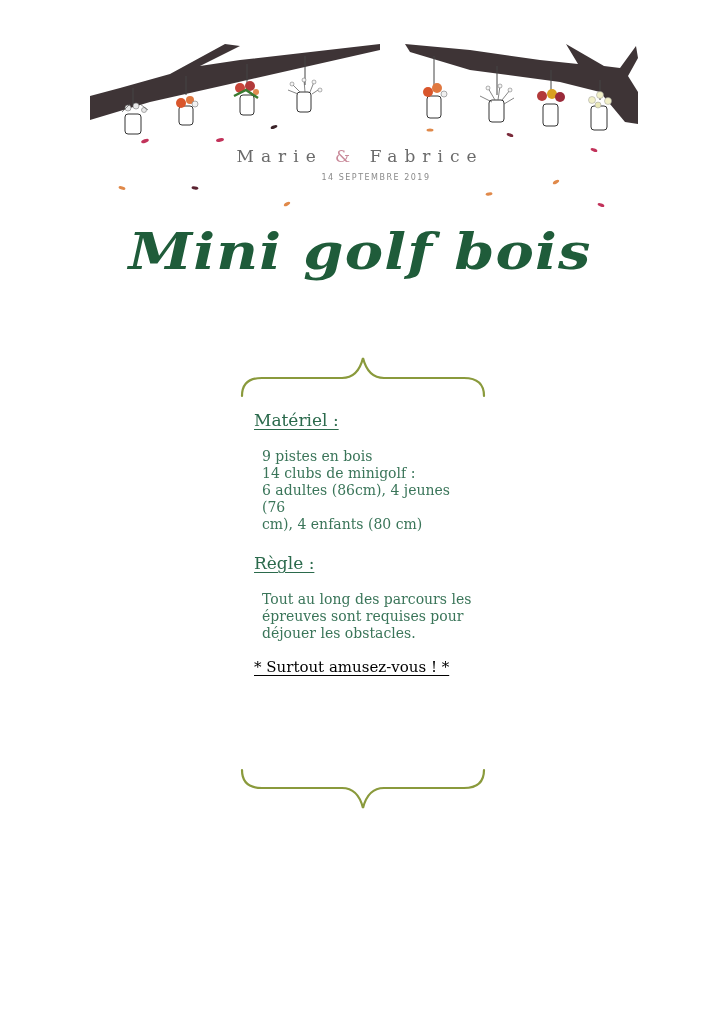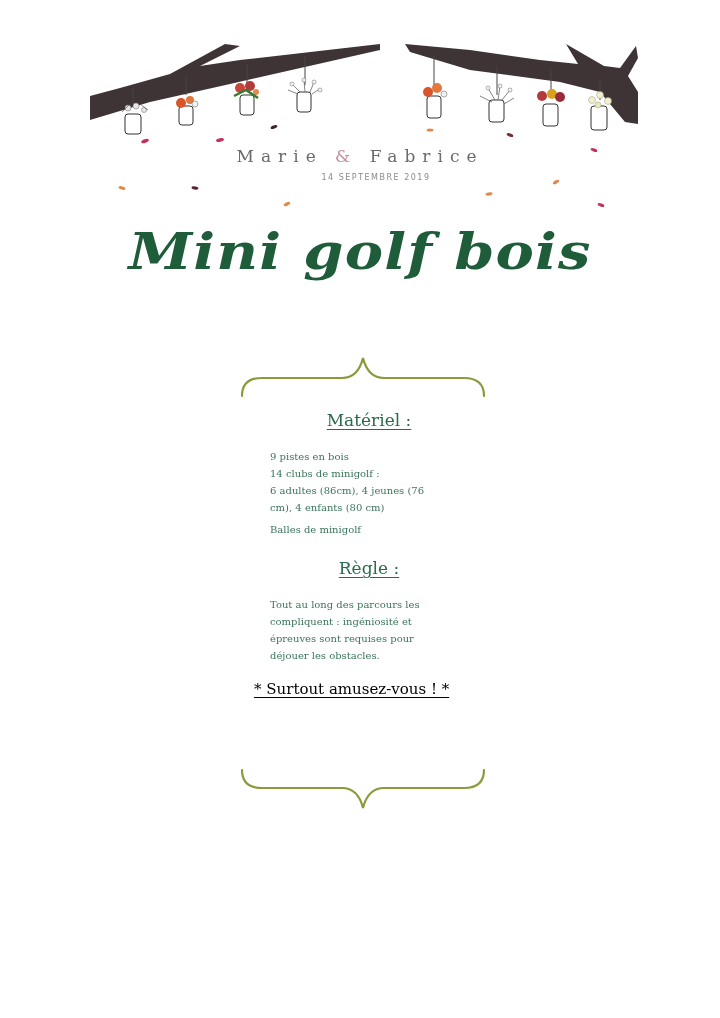--- a/index.html
+++ b/index.html
@@ -70,34 +70,33 @@
     .brace-top { top: 354px; }
     .brace-bottom { top: 766px; }
     .content {
       position: absolute;
       left: 254px;
       top: 410px;
       width: 230px;
       color: #2e6b50;
     }
     .section-heading {
-      text-align: center;
       font-size: 17px;
       text-decoration: underline;
       text-underline-offset: 3px;
       color: #2b6a4c;
       margin: 0 0 18px 0;
       font-family: "DejaVu Serif", serif;
     }
     .body-text {
-      font-size: 10px;
+      font-size: 14px;
       line-height: 17px;
       font-family: "DejaVu Serif", serif;
       color: #3a7559;
-      margin: 16px;
+      margin: 8px;
     }
     .list-line { display: block; }
     .spaced { margin-top: 5px; }
     .heading-2 { margin-top: 20px; margin-bottom: 18px; }
     .closing {
       margin-top: 16px;
       font-size: 15px;
       text-decoration: underline;
       text-underline-offset: 3px;
       color: #000000;
@@ -214,27 +213,25 @@
   <path d="M4 42 C4 30 10 24 24 24 L104 24 C116 24 122 16 125 4 C128 16 134 24 146 24 L226 24 C240 24 246 30 246 42" stroke="#8a9a3c" stroke-width="2.2" fill="none" stroke-linecap="round"></path>
 </svg>
 
 <div class="content">
   <div class="section-heading">Matériel :</div>
   <p class="body-text">
     <span class="list-line">9 pistes en bois</span>
     <span class="list-line">14 clubs de minigolf :</span>
     <span class="list-line">6 adultes (86cm), 4 jeunes (76</span>
     <span class="list-line">cm), 4 enfants (80 cm)</span>
-    <span class="list-line spaced">Balles de minigolf</span>
   </p>
 
   <div class="section-heading heading-2">Règle :</div>
   <p class="body-text">
     <span class="list-line">Tout au long des parcours les</span>
-    <span class="list-line">compliquent : ingéniosité et</span>
     <span class="list-line">épreuves sont requises pour</span>
     <span class="list-line">déjouer les obstacles.</span>
   </p>
 
   <div class="closing">* Surtout amusez-vous ! *</div>
 </div>
 
 <svg class="brace brace-bottom" viewBox="0 0 250 46" xmlns="http://www.w3.org/2000/svg">
   <path d="M4 4 C4 16 10 22 24 22 L104 22 C116 22 122 30 125 42 C128 30 134 22 146 22 L226 22 C240 22 246 16 246 4" stroke="#8a9a3c" stroke-width="2.2" fill="none" stroke-linecap="round"></path>
 </svg>

